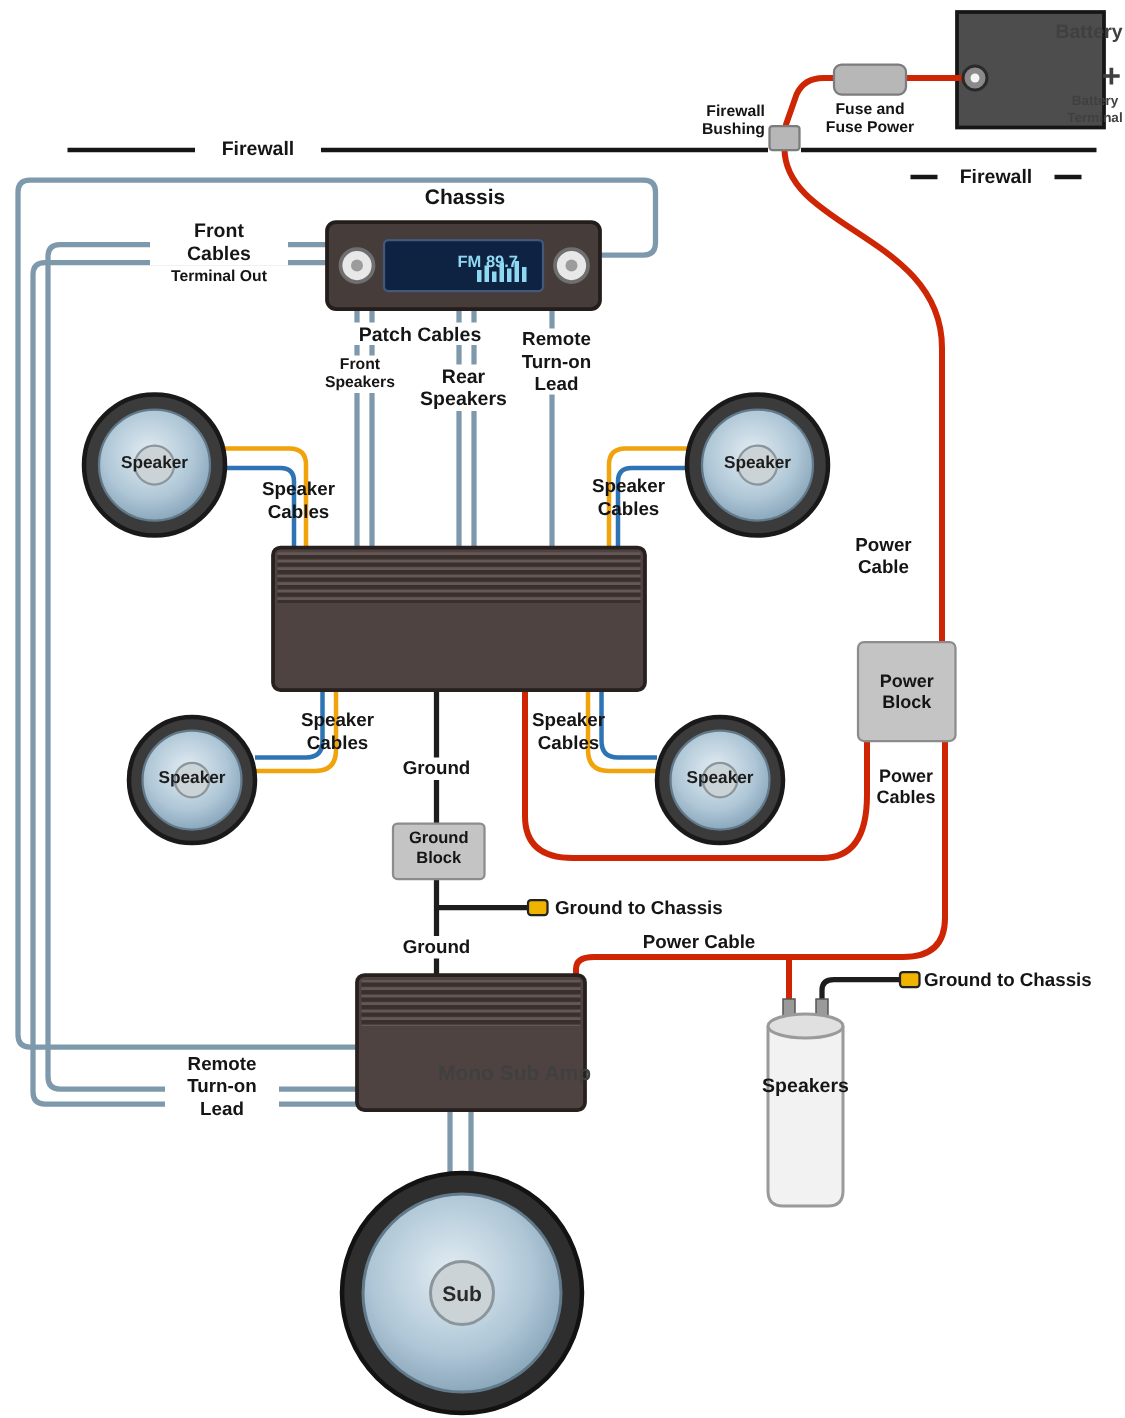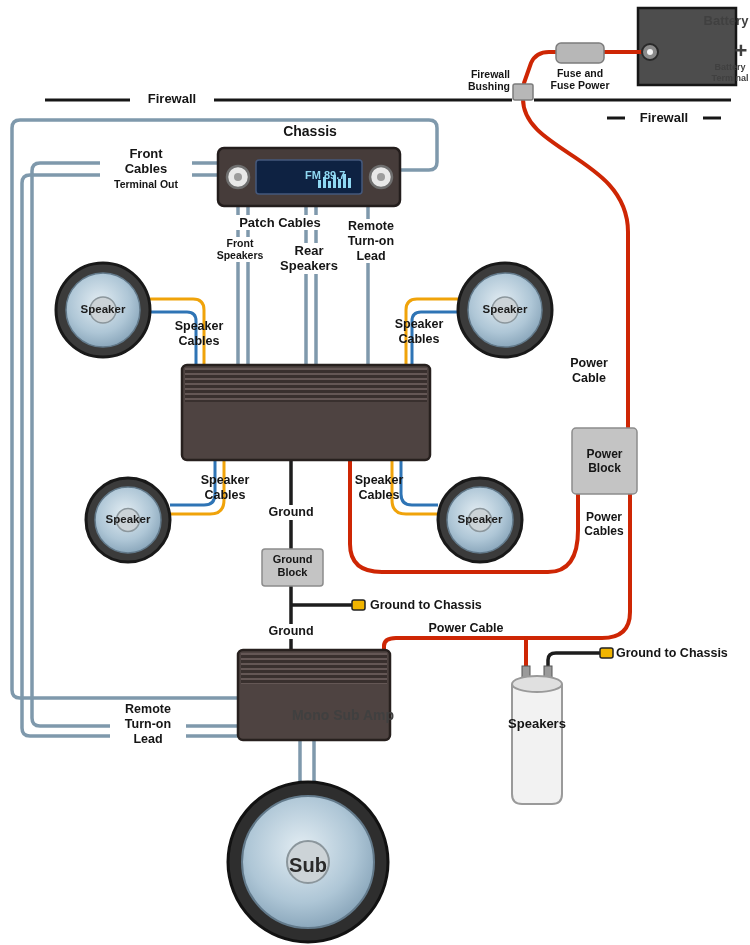--- a/index.html
+++ b/index.html
@@ -216,15 +216,15 @@
 Turn-on
 Lead</div>
 
 <div class="lbl" style="left:501px;top:716px;width:72px;font-size:13px;">Speakers</div>
 <div class="lbl left" style="left:616px;top:646px;width:150px;font-size:12.5px;">Ground to Chassis</div>
 
 <div class="lbl" style="left:63px;top:303px;width:80px;font-size:11.5px;color:#1c1c1c;">Speaker</div>
 <div class="lbl" style="left:465px;top:303px;width:80px;font-size:11.5px;color:#1c1c1c;">Speaker</div>
 <div class="lbl" style="left:88px;top:513px;width:80px;font-size:11.5px;color:#1c1c1c;">Speaker</div>
 <div class="lbl" style="left:440px;top:513px;width:80px;font-size:11.5px;color:#1c1c1c;">Speaker</div>
-<div class="lbl" style="left:278px;top:854px;width:60px;font-size:20px;color:#2a2a2a;">Sub</div>
+<div class="lbl" style="left:278px;top:854px;width:60px;font-size:14px;color:#2a2a2a;">Sub</div>
 
 </div>
 
 </body></html>

